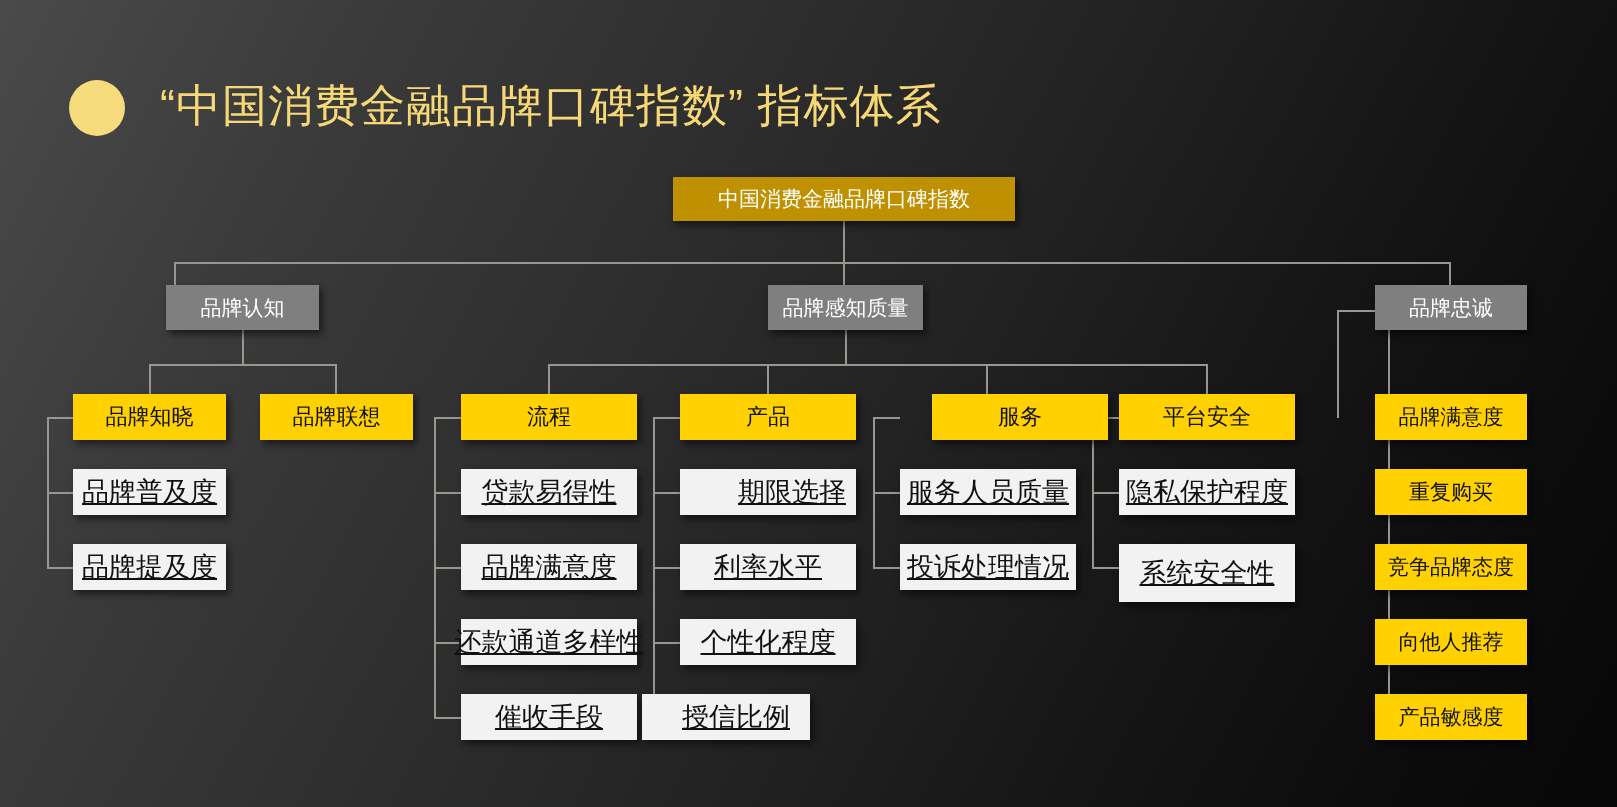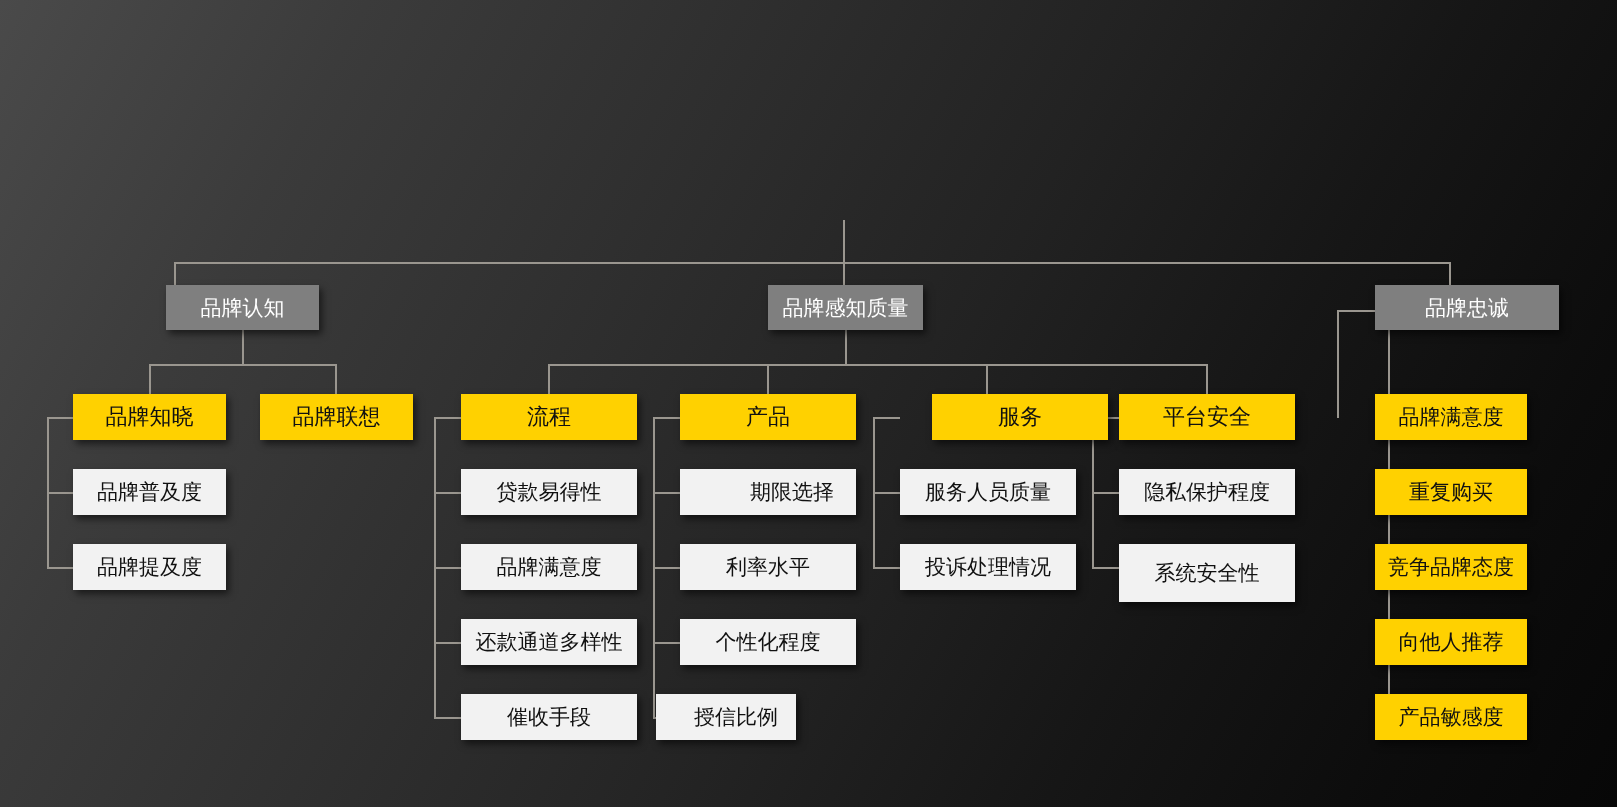--- a/index.html
+++ b/index.html
@@ -70,33 +70,38 @@
     font-size: 21px;
   }
   .node.sub {
     background: #ffd100;
     color: #111111;
     font-size: 22px;
   }
   .node.leaf {
     background: #f2f2f2;
     color: #111111;
-    font-size: 21px;
+    font-size: 27px;
+    text-decoration: underline;
   }
   .node.leafy {
     background: #ffd100;
     color: #111111;
     font-size: 21px;
   }
 </style>
 </head>
 <body>
 
 <div id="slide">
 
+  <div id="header">
+    <div id="bullet-dot"></div>
+    <div id="slide-title">“中国消费金融品牌口碑指数” 指标体系</div>
+  </div>
 
   <div class="line v" style="left:843px; top:220px; height:43px;"></div>
   <div class="line h" style="left:174px; top:262px; width:1276px;"></div>
   <div class="line v" style="left:174px; top:262px; height:23px;"></div>
   <div class="line v" style="left:843px; top:262px; height:23px;"></div>
   <div class="line v" style="left:1449px; top:262px; height:23px;"></div>
 
   <div class="line v" style="left:242px; top:330px; height:35px;"></div>
   <div class="line h" style="left:149px; top:364px; width:187px;"></div>
   <div class="line v" style="left:149px; top:364px; height:30px;"></div>
@@ -140,44 +145,45 @@
 
   <div class="line v" style="left:1337px; top:310px; height:108px;"></div>
   <div class="line h" style="left:1337px; top:310px; width:38px;"></div>
   <div class="line v" style="left:1388px; top:310px; height:408px;"></div>
   <div class="line h" style="left:1388px; top:417px; width:35px;"></div>
   <div class="line h" style="left:1388px; top:492px; width:35px;"></div>
   <div class="line h" style="left:1388px; top:567px; width:35px;"></div>
   <div class="line h" style="left:1388px; top:642px; width:35px;"></div>
   <div class="line h" style="left:1388px; top:717px; width:35px;"></div>
 
+  <div class="node root" style="left:673px; top:177px; width:342px; height:44px;">中国消费金融品牌口碑指数</div>
 
   <div class="node cat" style="left:166px; top:285px; width:153px; height:45px;">品牌认知</div>
   <div class="node cat" style="left:768px; top:285px; width:155px; height:45px;">品牌感知质量</div>
-  <div class="node cat" style="left:1375px; top:285px; width:184px; height:45px;">品牌忠诚</div>
+  <div class="node cat" style="left:1375px; top:285px; width:152px; height:45px;">品牌忠诚</div>
 
   <div class="node sub" style="left:73px; top:394px; width:153px; height:46px;">品牌知晓</div>
   <div class="node sub" style="left:260px; top:394px; width:153px; height:46px;">品牌联想</div>
   <div class="node sub" style="left:461px; top:394px; width:176px; height:46px;">流程</div>
   <div class="node sub" style="left:680px; top:394px; width:176px; height:46px;">产品</div>
   <div class="node sub" style="left:900px; top:394px; width:176px; height:46px;margin-left:32px;">服务</div>
   <div class="node sub" style="left:1119px; top:394px; width:176px; height:46px;text-align:center;">平台安全</div>
 
   <div class="node leaf" style="left:73px; top:469px; width:153px; height:46px;">品牌普及度</div>
   <div class="node leaf" style="left:73px; top:544px; width:153px; height:46px;">品牌提及度</div>
 
   <div class="node leaf" style="left:461px; top:469px; width:176px; height:46px;">贷款易得性</div>
   <div class="node leaf" style="left:461px; top:544px; width:176px; height:46px;">品牌满意度</div>
   <div class="node leaf" style="left:461px; top:619px; width:176px; height:46px;">还款通道多样性</div>
   <div class="node leaf" style="left:461px; top:694px; width:176px; height:46px;">催收手段</div>
 
   <div class="node leaf" style="left:680px; top:469px; width:176px; height:46px;padding-left:48px;">期限选择</div>
   <div class="node leaf" style="left:680px; top:544px; width:176px; height:46px;">利率水平</div>
   <div class="node leaf" style="left:680px; top:619px; width:176px; height:46px;">个性化程度</div>
-  <div class="node leaf" style="left:656px; top:694px; width:140px; height:46px;padding-left:20px;">授信比例</div>
+  <div class="node leaf" style="left:642px; top:694px; width:168px; height:46px;padding-left:20px;">授信比例</div>
 
   <div class="node leaf" style="left:900px; top:469px; width:176px; height:46px;">服务人员质量</div>
   <div class="node leaf" style="left:900px; top:544px; width:176px; height:46px;">投诉处理情况</div>
 
   <div class="node leaf" style="left:1119px; top:469px; width:176px; height:46px;">隐私保护程度</div>
   <div class="node leaf" style="left:1119px; top:544px; width:176px; height:58px;">系统安全性</div>
 
   <div class="node leafy" style="left:1375px; top:469px; width:152px; height:46px;">重复购买</div>
   <div class="node leafy" style="left:1375px; top:394px; width:152px; height:46px;">品牌满意度</div>
   <div class="node leafy" style="left:1375px; top:544px; width:152px; height:46px;">竞争品牌态度</div>

